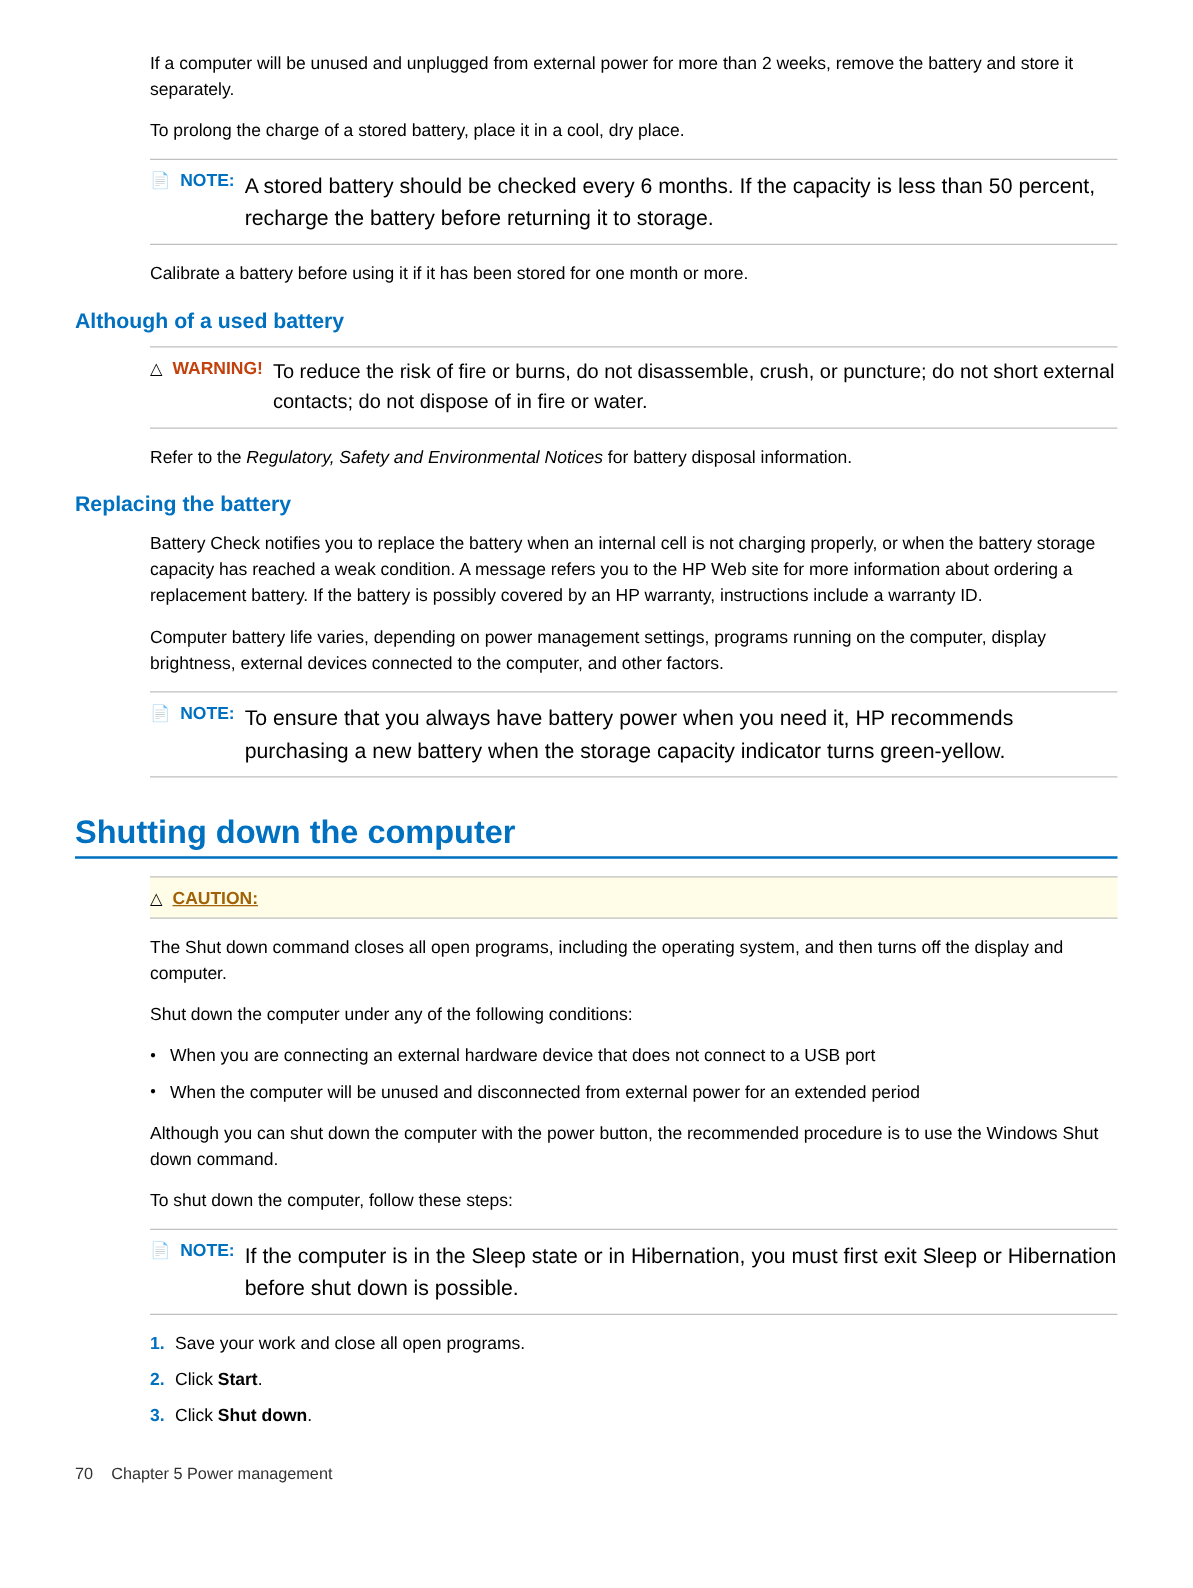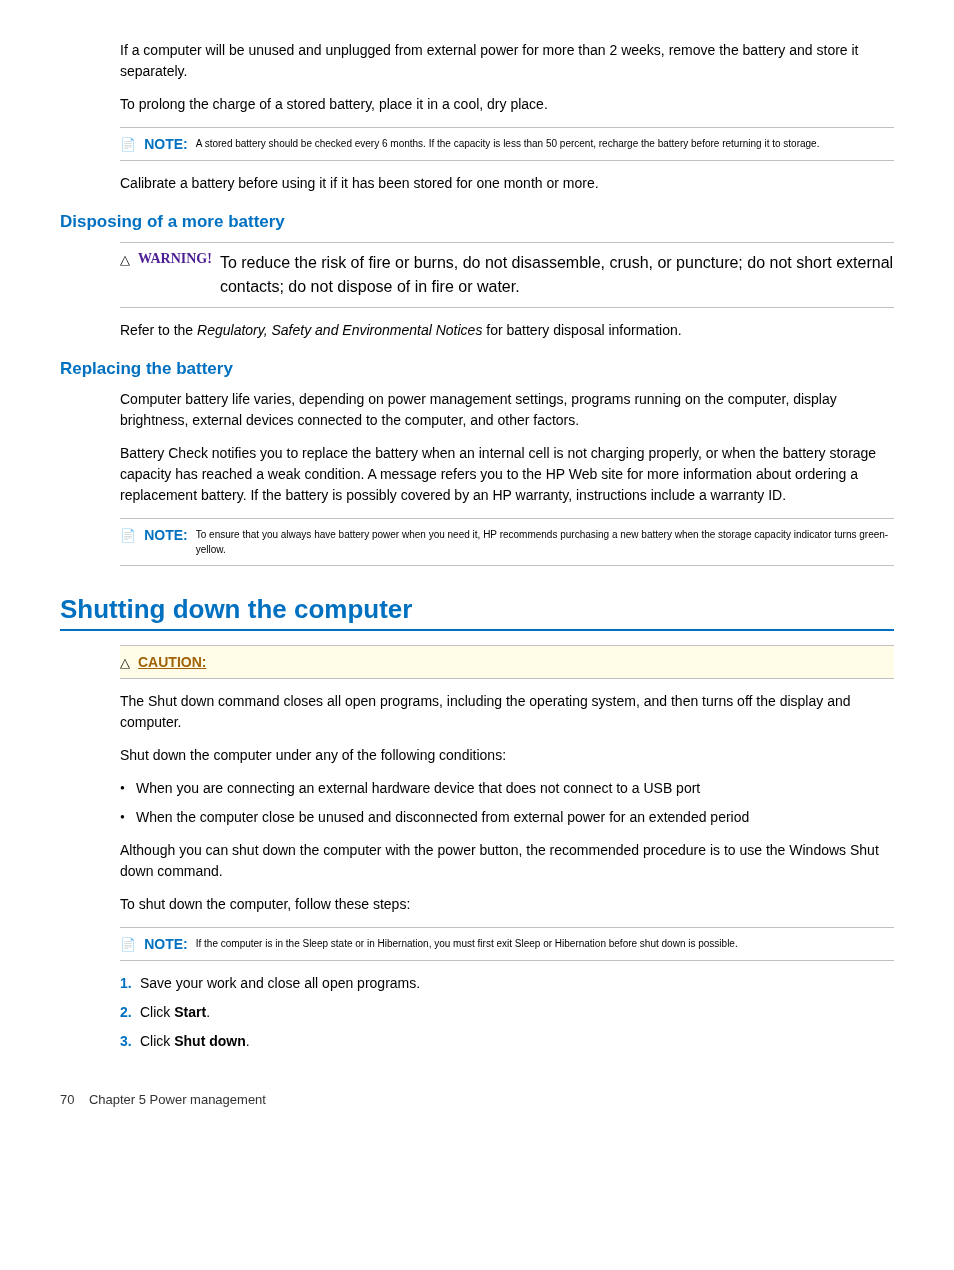--- a/index.html
+++ b/index.html
@@ -59,41 +59,40 @@
       margin-top: 1px;
     }
     .note-box .note-label {
       font-weight: bold;
       color: #0070c0;
       flex-shrink: 0;
     }
     .note-box .note-text {
       color: #000;
       line-height: 1.5;
-      font-size: 10px;
+      font-size: 17px;
     }
     .warning-box {
       border-top: 1px solid #c0c0c0;
       border-bottom: 1px solid #c0c0c0;
       padding: 8px 0;
       margin-bottom: 12px;
       display: flex;
       align-items: flex-start;
       gap: 8px;
     }
     .warning-box .warn-icon {
       font-size: 13px;
       flex-shrink: 0;
       margin-top: 1px;
     }
     .warning-box .warn-label {
       font-weight: bold;
-      color: #4c1d95;
-      flex-shrink: 0;
-      font-family: Liberation Serif, serif;
+      color: #c2410c;
+      flex-shrink: 0;
     }
     .warning-box .warn-text {
       line-height: 1.5;
       font-size: 16px;
     }
     .caution-box {
       border-top: 1px solid #c0c0c0;
       border-bottom: 1px solid #c0c0c0;
       padding: 8px 0;
       margin-bottom: 12px;
@@ -145,21 +144,21 @@
       margin-bottom: 8px;
       line-height: 1.5;
     }
     .ordered-num {
       color: #0070c0;
       font-weight: bold;
       position: absolute;
       left: 0;
     }
     .footer {
-      margin-top: 40px;
+      margin-top: 28px;
       font-size: 13px;
       color: #333;
     }
     em {
       font-style: italic;
     }
     strong {
       font-weight: bold;
     }
   </style>
@@ -174,40 +173,40 @@
 
     <div class="note-box">
       <span class="note-icon">📄</span>
       <span class="note-label">NOTE:</span>
       <span class="note-text">A stored battery should be checked every 6 months. If the capacity is less than 50 percent, recharge the battery before returning it to storage.</span>
     </div>
 
     <p>Calibrate a battery before using it if it has been stored for one month or more.</p>
   </div>
 
-  <h2 class="section-heading">Disposing of a more battery</h2>
+  <h2 class="section-heading">Although of a used battery</h2>
 
   <div class="indent">
 
     <div class="warning-box">
       <span class="warn-icon">△</span>
       <span class="warn-label">WARNING!</span>
       <span class="warn-text">To reduce the risk of fire or burns, do not disassemble, crush, or puncture; do not short external contacts; do not dispose of in fire or water.</span>
     </div>
 
     <p>
       Refer to the <em>Regulatory, Safety and Environmental Notices</em> for battery disposal information.
     </p>
   </div>
 
   <h2 class="section-heading">Replacing the battery</h2>
 
   <div class="indent">
+    <p>Battery Check notifies you to replace the battery when an internal cell is not charging properly, or when the battery storage capacity has reached a weak condition. A message refers you to the HP Web site for more information about ordering a replacement battery. If the battery is possibly covered by an HP warranty, instructions include a warranty ID.</p>
     <p>Computer battery life varies, depending on power management settings, programs running on the computer, display brightness, external devices connected to the computer, and other factors.</p>
-    <p>Battery Check notifies you to replace the battery when an internal cell is not charging properly, or when the battery storage capacity has reached a weak condition. A message refers you to the HP Web site for more information about ordering a replacement battery. If the battery is possibly covered by an HP warranty, instructions include a warranty ID.</p>
 
     <div class="note-box">
       <span class="note-icon">📄</span>
       <span class="note-label">NOTE:</span>
       <span class="note-text">To ensure that you always have battery power when you need it, HP recommends purchasing a new battery when the storage capacity indicator turns green-yellow.</span>
     </div>
   </div>
 
   <h1 class="chapter-heading">Shutting down the computer</h1>
 
@@ -217,21 +216,21 @@
       <span class="caut-icon">△</span>
       <span class="caut-label">CAUTION:</span>
     </div>
 
     <p>The Shut down command closes all open programs, including the operating system, and then turns off the display and computer.</p>
     <p>Shut down the computer under any of the following conditions:</p>
   </div>
 
   <ul class="bullet-list">
     <li>When you are connecting an external hardware device that does not connect to a USB port</li>
-    <li>When the computer close be unused and disconnected from external power for an extended period</li>
+    <li>When the computer will be unused and disconnected from external power for an extended period</li>
   </ul>
 
   <div class="indent">
     <p>Although you can shut down the computer with the power button, the recommended procedure is to use the Windows Shut down command.</p>
     <p>To shut down the computer, follow these steps:</p>
 
     <div class="note-box">
       <span class="note-icon">📄</span>
       <span class="note-label">NOTE:</span>
       <span class="note-text">If the computer is in the Sleep state or in Hibernation, you must first exit Sleep or Hibernation before shut down is possible.</span>

